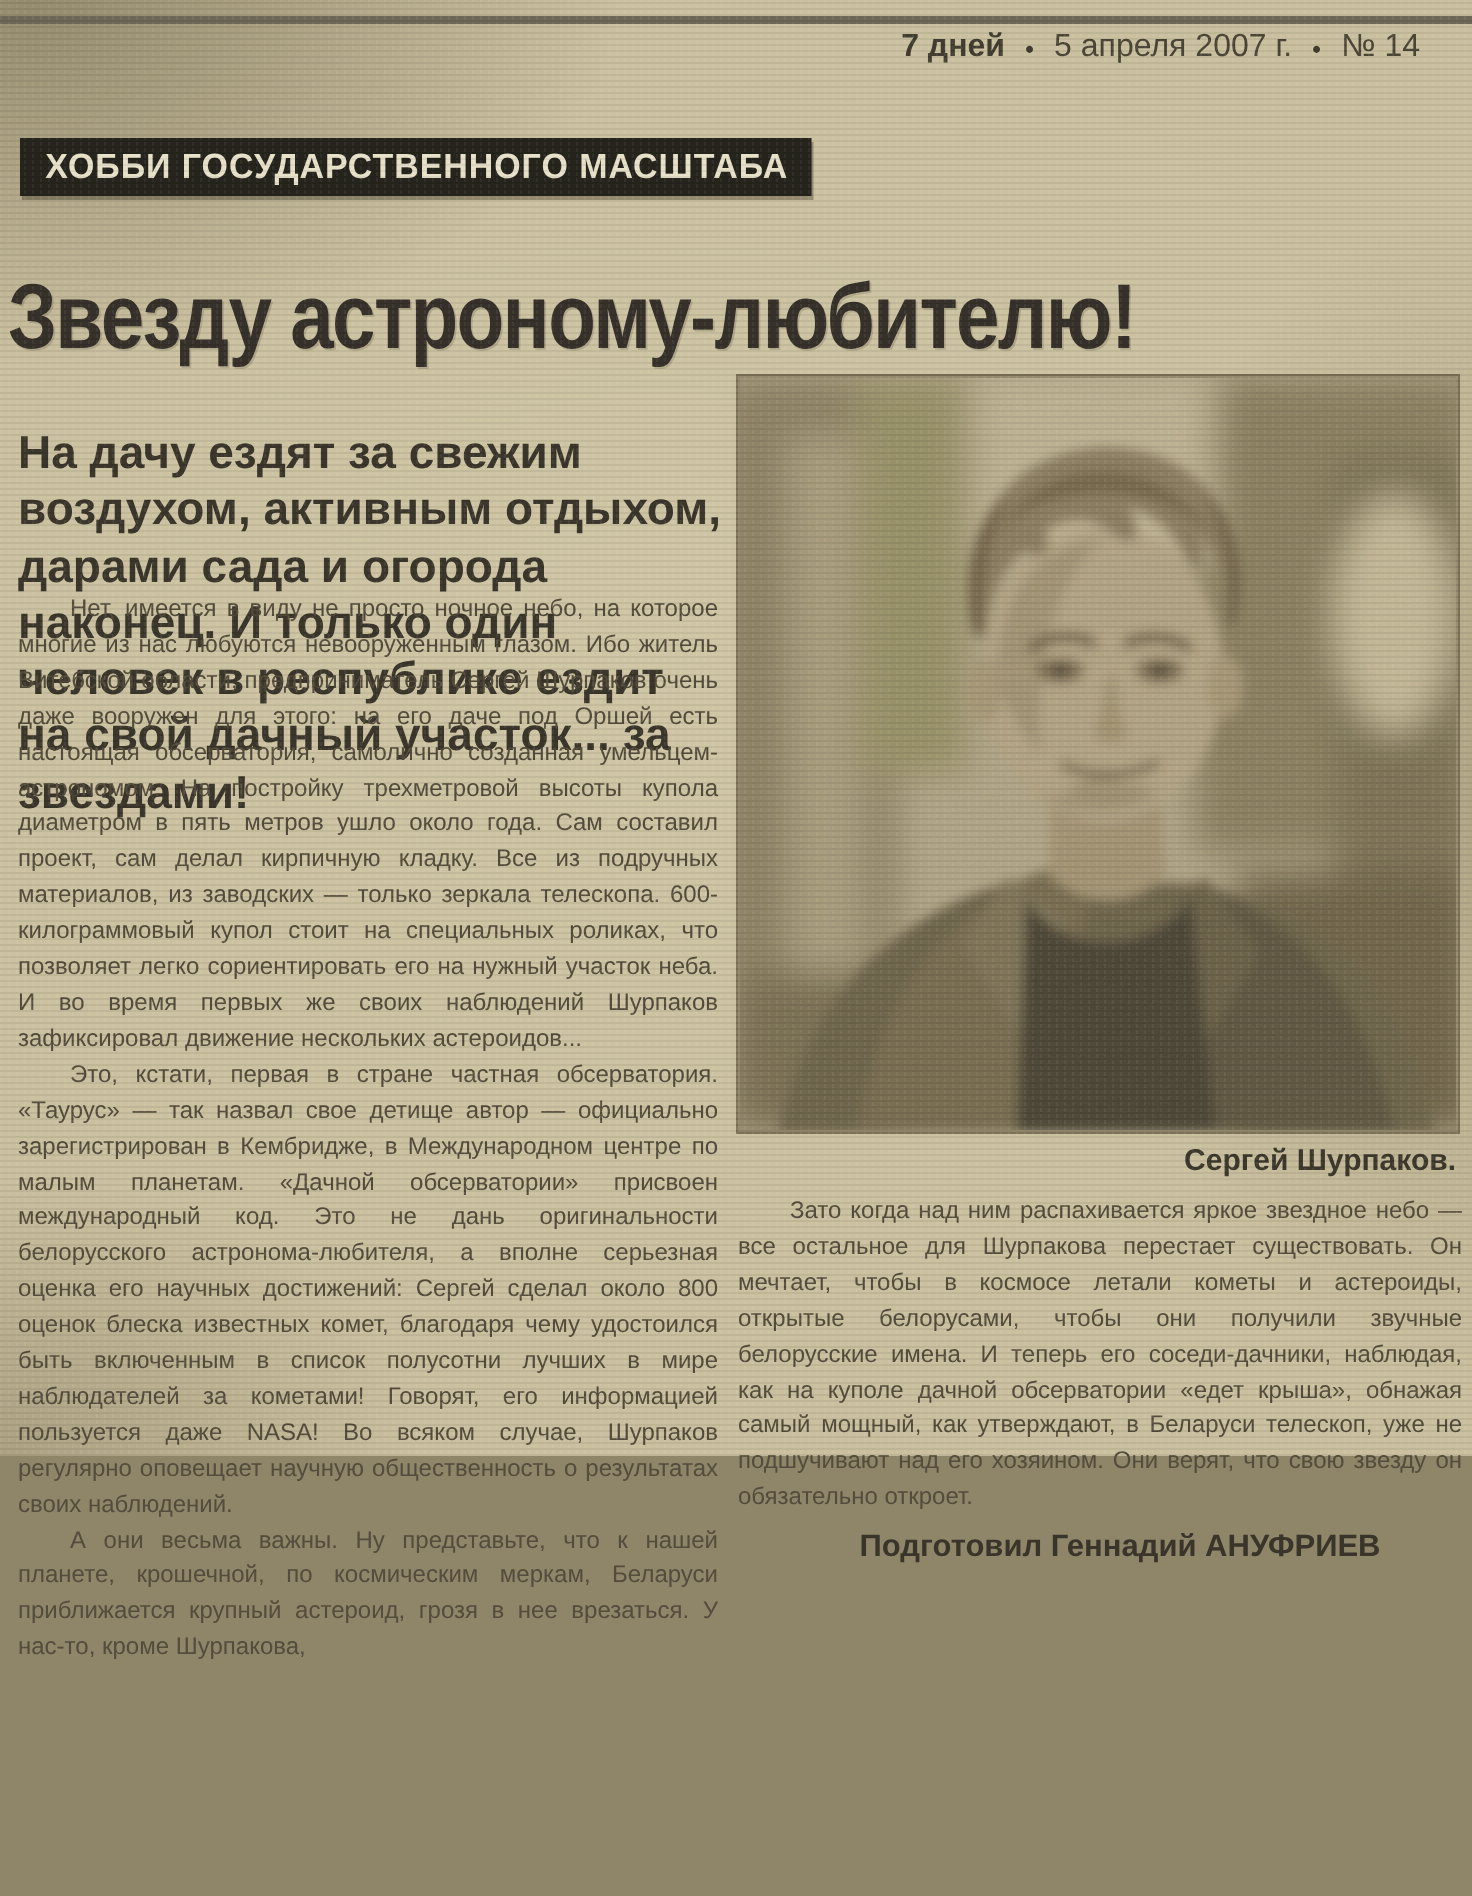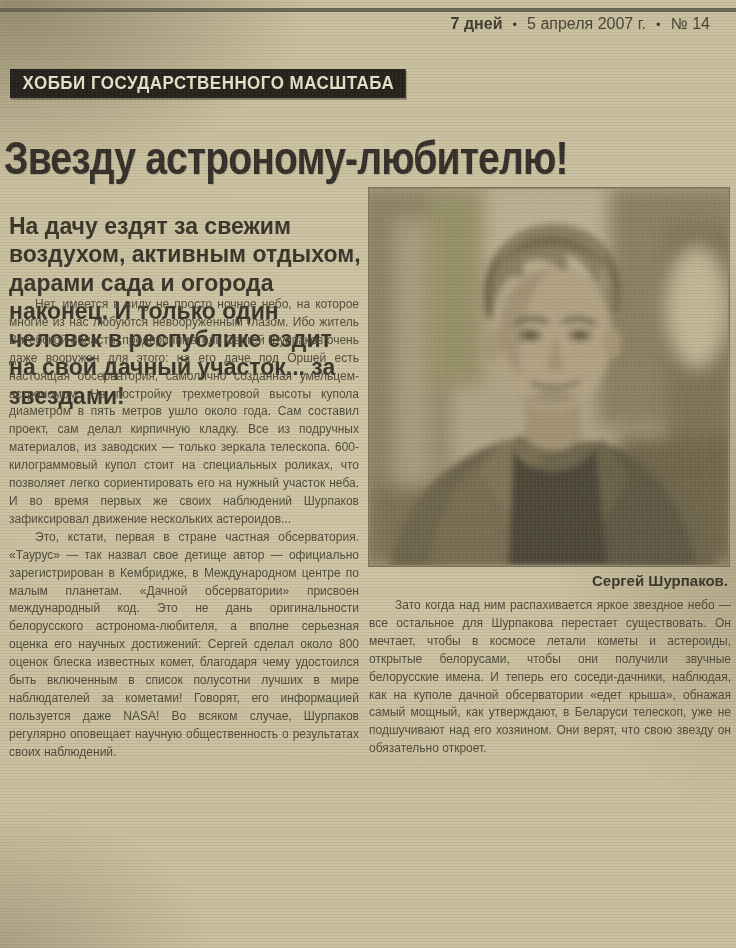--- a/index.html
+++ b/index.html
@@ -2,21 +2,21 @@
 <html lang="ru"><head>
 <meta charset="utf-8">
 <style>
   html,body{margin:0;padding:0;}
   body{
     width:736px;height:948px;overflow:hidden;
     font-family:"Liberation Sans",sans-serif;
     background:#8f8569;
   }
   .page{
-    position:relative;width:736px;height:948px;
+    position:relative;width:736px;height:728px;
     background:
       radial-gradient(ellipse 420px 260px at 2% 0%, rgba(62,52,30,.38), rgba(62,52,30,0) 70%),
       radial-gradient(ellipse 300px 200px at 0% 100%, rgba(62,52,30,.22), rgba(62,52,30,0) 70%),
       radial-gradient(ellipse 260px 420px at 100% 55%, rgba(70,60,36,.20), rgba(70,60,36,0) 70%),
       radial-gradient(ellipse 600px 500px at 45% 45%, rgba(255,250,225,.10), rgba(255,250,225,0) 75%),
       #cac09f;
     color:#51493a;
   }
   .grain{position:absolute;inset:0;pointer-events:none;opacity:.05;
     background:repeating-linear-gradient(0deg,#000 0 1px,transparent 1px 3px),
@@ -75,20 +75,21 @@
 
   <div class="kicker">ХОББИ ГОСУДАРСТВЕННОГО МАСШТАБА</div>
 
   <h1 class="headline">Звезду астроному-любителю!</h1>
 
   <p class="lead">На дачу ездят за свежим воздухом, активным отдыхом, дарами сада и огорода наконец. И только один человек в республике ездит на свой дачный участок... за звездами!</p>
 
   <div class="col-left">
     <p class="body-par">Нет, имеется в виду не просто ночное небо, на которое многие из нас любуются невооруженным глазом. Ибо житель Витебской области, предприниматель Сергей Шурпаков очень даже вооружен для этого: на его даче под Оршей есть настоящая обсерватория, самолично созданная умельцем-астрономом. На постройку трехметровой высоты купола диаметром в пять метров ушло около года. Сам составил проект, сам делал кирпичную кладку. Все из подручных материалов, из заводских — только зеркала телескопа. 600-килограммовый купол стоит на специальных роликах, что позволяет легко сориентировать его на нужный участок неба. И во время первых же своих наблюдений Шурпаков зафиксировал движение нескольких астероидов...</p>
     <p class="body-par">Это, кстати, первая в стране частная обсерватория. «Таурус» — так назвал свое детище автор — официально зарегистрирован в Кембридже, в Международном центре по малым планетам. «Дачной обсерватории» присвоен международный код. Это не дань оригинальности белорусского астронома-любителя, а вполне серьезная оценка его научных достижений: Сергей сделал около 800 оценок блеска известных комет, благодаря чему удостоился быть включенным в список полусотни лучших в мире наблюдателей за кометами! Говорят, его информацией пользуется даже NASA! Во всяком случае, Шурпаков регулярно оповещает научную общественность о результатах своих наблюдений.</p>
+    <p class="body-par">А они весьма важны. Ну представьте, что к нашей планете, крошечной, по космическим меркам, Беларуси приближается крупный астероид, грозя в нее врезаться. У нас-то, кроме Шурпакова,</p>
   </div>
 
   <div class="photo-frame">
     <svg viewBox="0 0 362 380" preserveAspectRatio="none" aria-hidden="true">
       <defs>
         <filter id="bgblur" x="-20%" y="-20%" width="140%" height="140%">
             <feGaussianBlur stdDeviation="9"></feGaussianBlur>
           </filter>
         <filter id="softblur" x="-20%" y="-20%" width="140%" height="140%">
             <feGaussianBlur stdDeviation="3"></feGaussianBlur>
@@ -157,16 +158,17 @@
 
       <rect x="0" y="0" width="362" height="380" filter="url(#grainF)" opacity=".5"></rect>
       <rect x="0" y="0" width="362" height="380" fill="none" stroke="#958a6d" stroke-width="2"></rect>
     </svg>
   </div>
 
   <div class="photo-caption">Сергей Шурпаков.</div>
 
   <div class="col-right">
     <p class="body-par">Зато когда над ним распахивается яркое звездное небо — все остальное для Шурпакова перестает существовать. Он мечтает, чтобы в космосе летали кометы и астероиды, открытые белорусами, чтобы они получили звучные белорусские имена. И теперь его соседи-дачники, наблюдая, как на куполе дачной обсерватории «едет крыша», обнажая самый мощный, как утверждают, в Беларуси телескоп, уже не подшучивают над его хозяином. Они верят, что свою звезду он обязательно откроет.</p>
+    <div class="byline">Подготовил Геннадий АНУФРИЕВ</div>
   </div>
 
   <div class="grain"></div>
 </div>
 
 </body></html>

